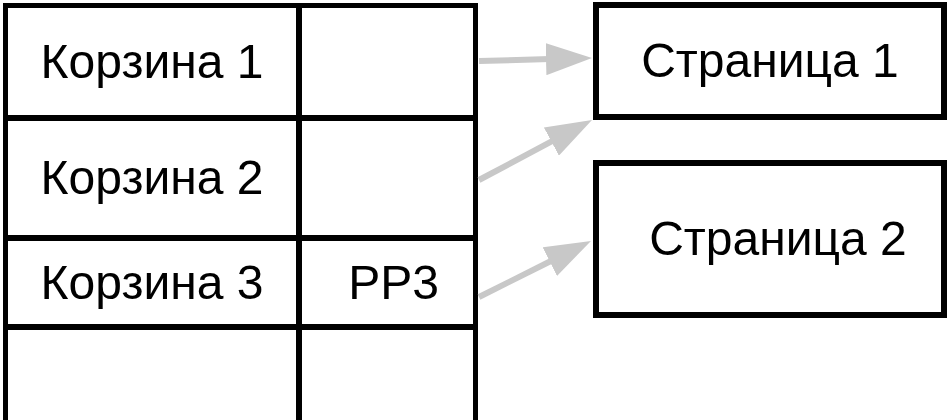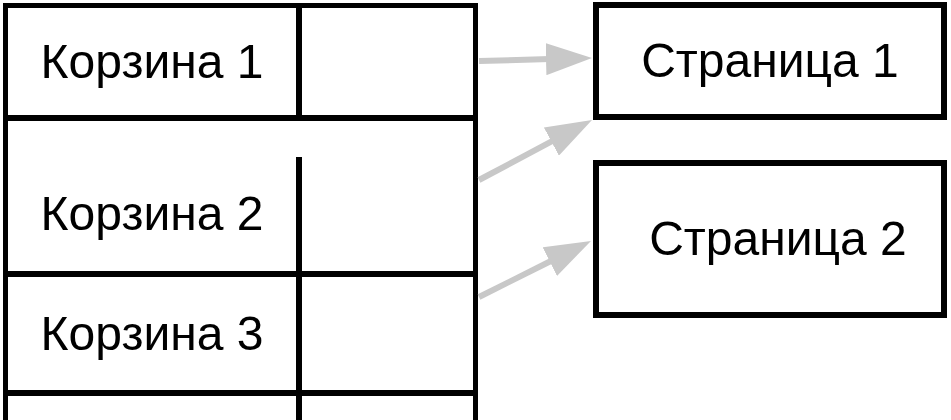--- a/index.html
+++ b/index.html
@@ -23,22 +23,22 @@
     display: flex;
     flex-direction: column;
     background: #fff;
   }
   .trow {
     display: flex;
     border-bottom: 6px solid #000;
     box-sizing: border-box;
   }
   .trow.r1 { height: 113px; }
-  .trow.r2 { height: 120px; margin-top: 36px; }
-  .trow.r3 { height: 119px; gap: 12px; }
+  .trow.r2 { height: 120px; }
+  .trow.r3 { height: 89px; gap: 12px; }
   .trow.r4 { flex: 1; border-bottom: none; }
   .cell {
     display: flex;
     align-items: center;
     justify-content: center;
     font-size: 48px;
     line-height: 1;
     box-sizing: border-box;
     white-space: nowrap;
   }
@@ -79,20 +79,21 @@
 
   <div class="ztable">
     <div class="trow r1">
       <div class="cell cell-basket">Корзина 1</div>
     </div>
     <div class="trow r2">
       <div class="cell cell-basket">Корзина 2</div>
     </div>
     <div class="trow r3">
       <div class="cell cell-basket">Корзина 3</div>
+      <div class="cell cell-code">PP3</div>
     </div>
     <div class="trow r4">
       <div class="cell cell-basket"></div>
       <div class="cell cell-code"></div>
     </div>
   </div>
 
   <div class="pagebox p1">
     <span>Страница 1</span>
   </div>

